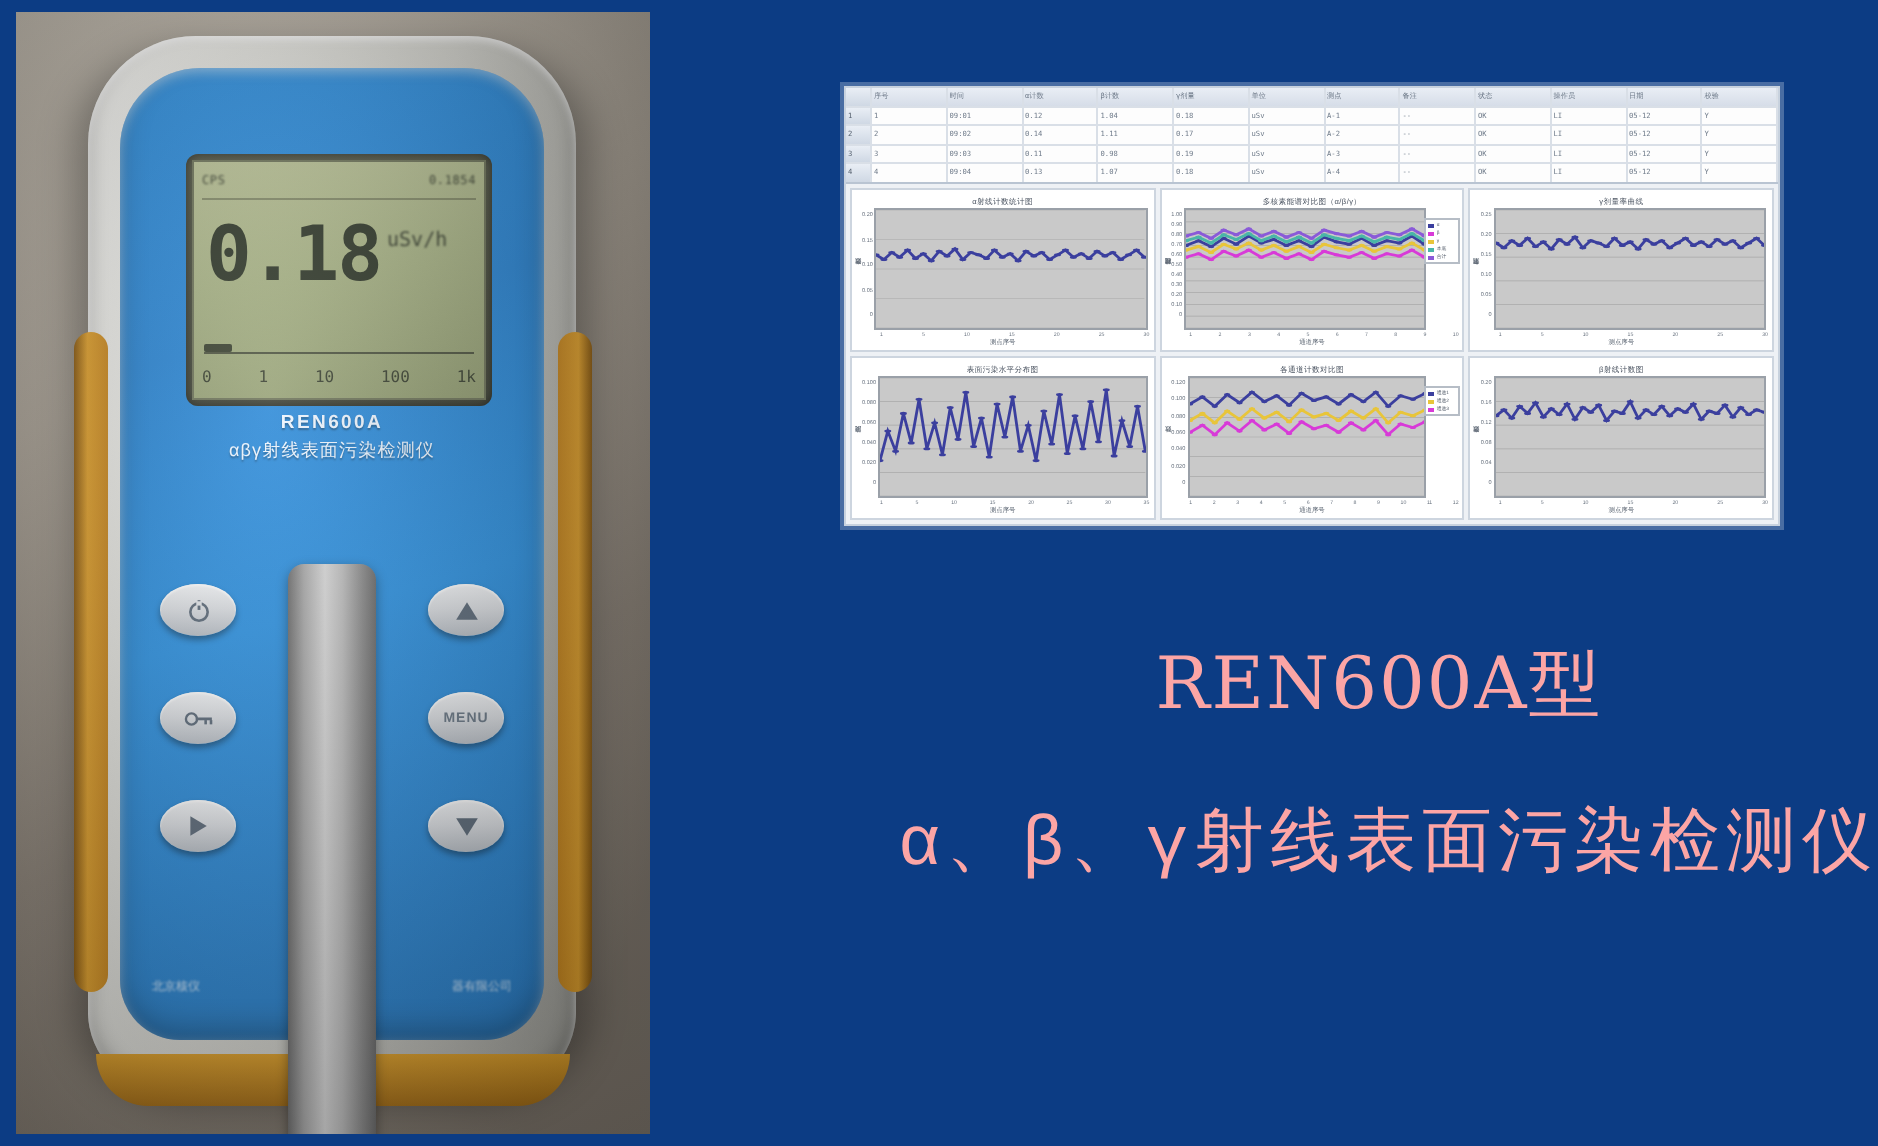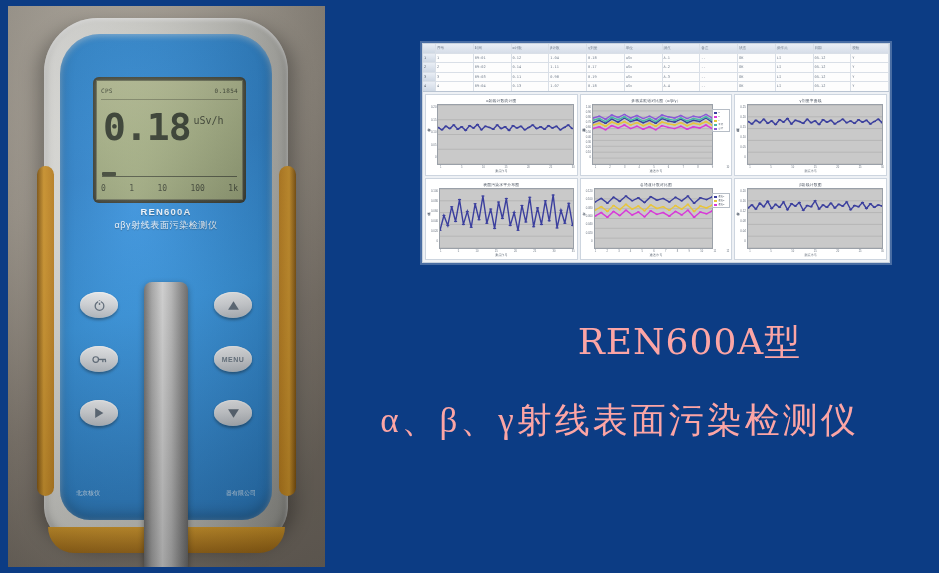--- a/index.html
+++ b/index.html
@@ -206,22 +206,22 @@
 
   
   #title-block{
     position:absolute;left:300px;top:318px;width:639px;color:#fca5a5;text-align:center;
   }
   #title-main{
     font-family:"DejaVu Serif",serif;font-size:36px;letter-spacing:1px;
     margin-left:140px;
   }
   #title-sub{
-    font-family:Liberation Serif, serif;font-size:35px;letter-spacing:3px;
-    margin-top:30px;white-space:nowrap;
+    font-family:Liberation Mono, monospace;font-size:35px;letter-spacing:3px;
+    margin-top:30px;white-space:nowrap;text-align:right;
   }
 </style>
 </head>
 <body>
 
 <div id="device-photo">
   <div class="dev-shadow"></div>
   <div class="dev-shell"></div>
   <div class="grip left"></div>
   <div class="grip right"></div>

